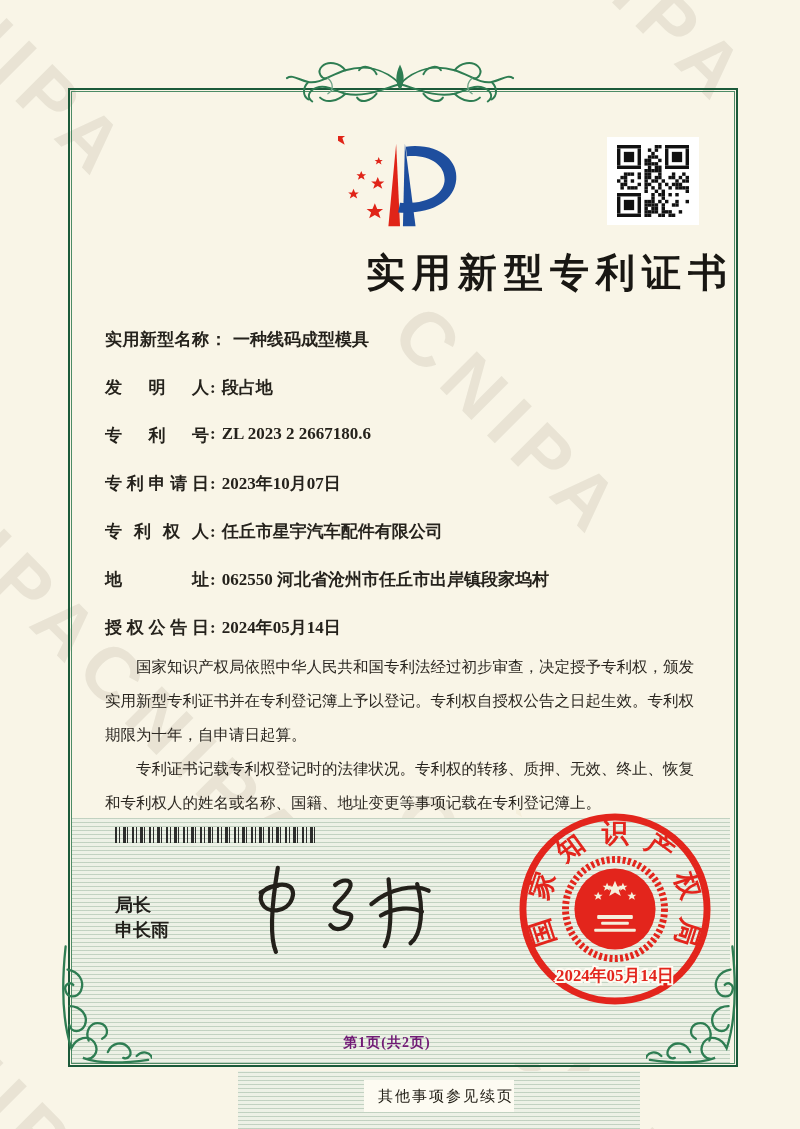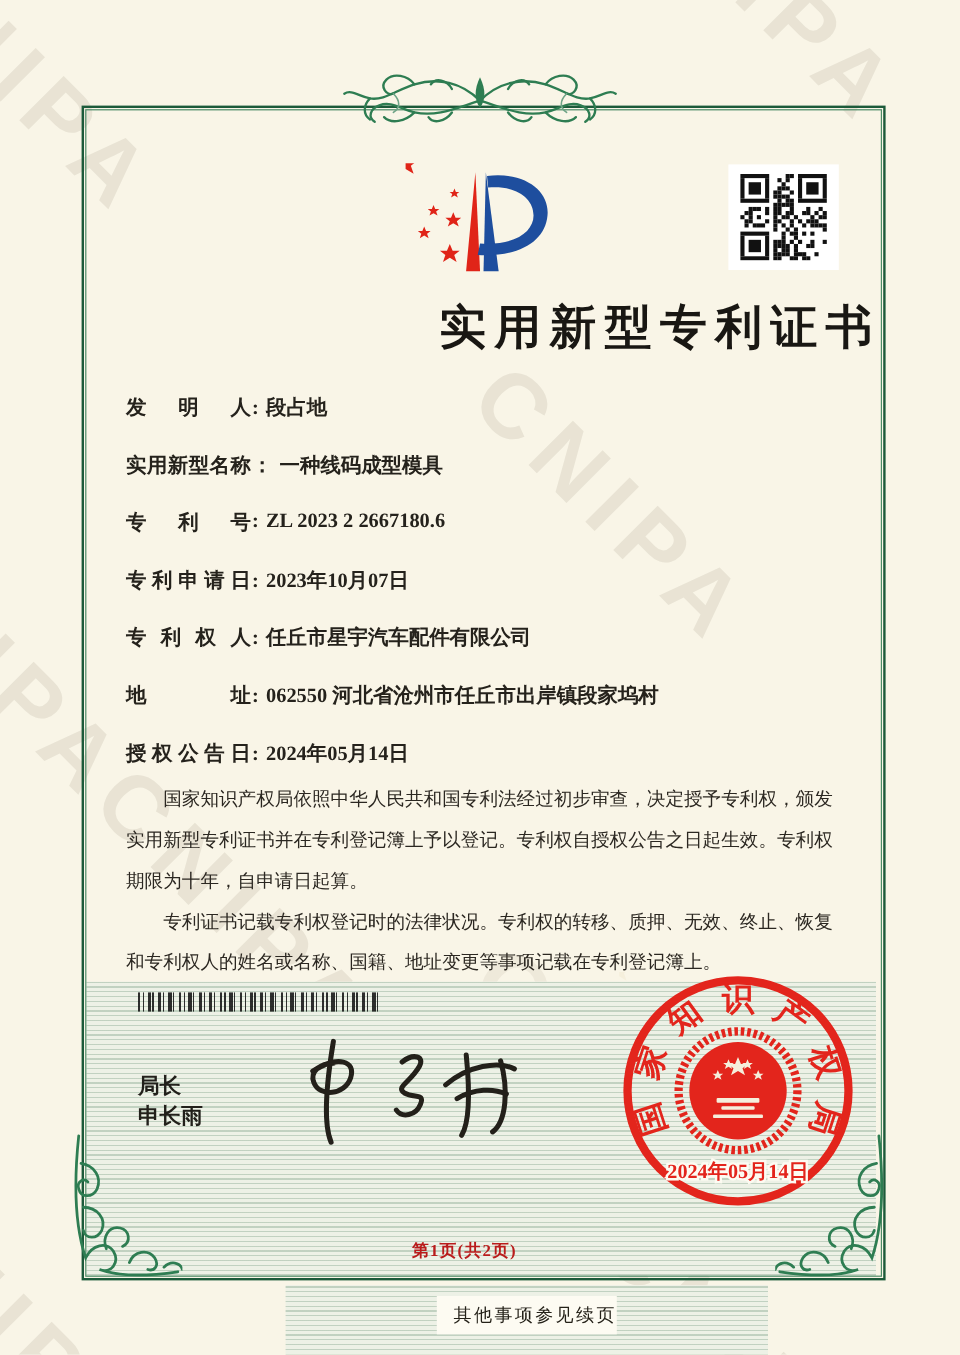--- a/index.html
+++ b/index.html
@@ -51,21 +51,21 @@
       transparent 5px 8px,#141414 8px 11px,transparent 11px 12px,#141414 12px 13px,transparent 13px 17px);}
 
   .signer{position:absolute;left:115px;top:893px;z-index:5;
           font-family:"Liberation Sans","DejaVu Sans",sans-serif;font-weight:700;font-size:18px;color:#22201b;}
   .signer div{margin-bottom:1px;}
   .signature{position:absolute;left:232px;top:850px;width:210px;height:112px;z-index:5;}
 
   .seal{position:absolute;left:516px;top:810px;width:198px;height:198px;z-index:6;}
 
   .pageno{position:absolute;left:68px;top:1034px;width:666px;text-align:center;z-index:5;
-          transform:translateX(-14px);font-size:14px;font-weight:700;color:#b91c1c;letter-spacing:1px;}
+          transform:translateX(-14px);font-size:14px;font-weight:700;color:#701a75;letter-spacing:1px;}
 
   .cont-label{position:absolute;left:0;right:0;top:9px;margin:0 auto;width:150px;z-index:3;
           background:#fdfbf2;text-align:right;padding:7px 0 6px;font-size:15px;color:#242118;
           letter-spacing:2px;}
 </style>
 </head>
 <body>
 
 <div class="page">
 
@@ -271,24 +271,24 @@
         <rect x="13" y="20" width="1" height="1" fill="#111"></rect>
         <rect x="15" y="20" width="1" height="1" fill="#111"></rect>
         <rect x="16" y="20" width="1" height="1" fill="#111"></rect>
       </svg>
   </div>
 
   <div class="title">实用新型专利证书</div>
 
   <div class="fields">
     <div class="frow">
+      <span class="flabel">实用新型名称</span><span class="fcolon">：</span><span>一种线码成型模具</span>
+    </div>
+    <div class="frow">
       <span class="flabel">发明人</span><span class="fcolon">:</span><span>段占地</span>
-    </div>
-    <div class="frow">
-      <span class="flabel">实用新型名称</span><span class="fcolon">：</span><span>一种线码成型模具</span>
     </div>
     <div class="frow">
       <span class="flabel">专利号</span><span class="fcolon">:</span><span>ZL 2023 2 2667180.6</span>
     </div>
     <div class="frow">
       <span class="flabel">专利申请日</span><span class="fcolon">:</span><span>2023年10月07日</span>
     </div>
     <div class="frow">
       <span class="flabel">专利权人</span><span class="fcolon">:</span><span>任丘市星宇汽车配件有限公司</span>
     </div>

